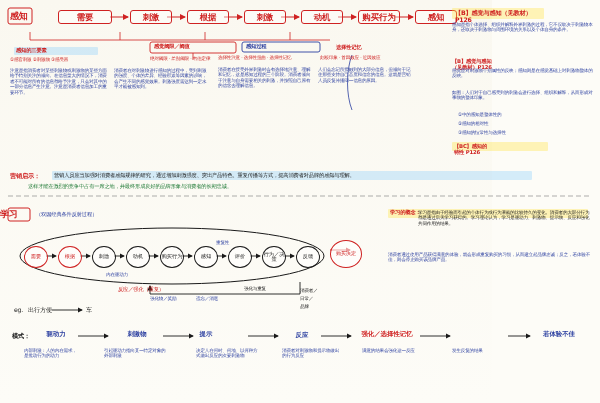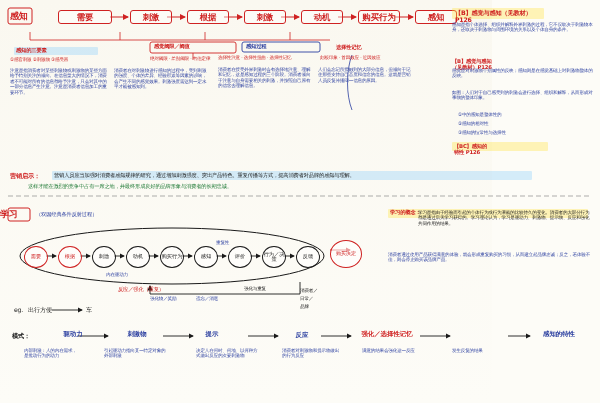--- a/index.html
+++ b/index.html
@@ -235,26 +235,26 @@
   <div class="hl y" style="left:388px; top:209px; width:200px; height:9px;"></div>
   <div class="t red bold xs" style="left:390px; top:209px;">学习的概念：</div>
   <div class="t black tiny" style="left:418px; top:210px; width:172px;">学习是指由于经验而引起的个体行为或行为潜能的比较持久的变化。消费者的大部分行为都是通过后天学习获得的。学习理论认为，学习是驱动力、刺激物、提示物、反应和强化共同作用的结果。</div>
   <div class="t blue tiny" style="left:388px; top:252px; width:204px;">消费者通过使用产品获得满意的体验，就会形成重复购买的习惯，从而建立起品牌忠诚；反之，若体验不佳，则会停止购买该品牌产品。</div>
 
   <div class="t black sm" style="left:14px; top:306px;">eg.</div>
   <div class="t black sm" style="left:28px; top:306px;">出行方便</div>
   <div class="t black sm" style="left:86px; top:306px;">车</div>
 
   <div class="t black sm bold" style="left:12px; top:332px;">模式：</div>
-  <div class="stepbox" style="left:55px; top:331px; width:36px;">驱动力</div>
+  <div class="stepbox" style="left:38px; top:331px; width:36px;">驱动力</div>
   <div class="stepbox" style="left:112px; top:331px; width:50px;">刺激物</div>
-  <div class="stepbox" style="left:189px; top:331px; width:46px;">提示</div>
+  <div class="stepbox" style="left:183px; top:331px; width:46px;">提示</div>
   <div class="stepbox" style="left:284px; top:332px; width:36px;">反应</div>
   <div class="stepbox r" style="left:354px; top:331px; width:66px;">强化／选择性记忆</div>
-  <div class="stepbox" style="left:534px; top:331px; width:50px;">感知的特性</div>
+  <div class="stepbox" style="left:534px; top:331px; width:50px;">若体验不佳</div>
 
   <div class="t blue tiny" style="left:24px; top:348px; width:56px;">内部刺激：人的内在需求，是推动行为的动力</div>
   <div class="t blue tiny" style="left:104px; top:348px; width:62px;">引起驱动力指向某一特定对象的外部刺激</div>
   <div class="t blue tiny" style="left:196px; top:348px; width:62px;">决定人在何时、何地、以何种方式做出反应的次要刺激物</div>
   <div class="t blue tiny" style="left:282px; top:348px; width:58px;">消费者对刺激物和提示物做出的行为反应</div>
   <div class="t blue tiny" style="left:362px; top:348px; width:60px;">满意的结果会强化这一反应</div>
   <div class="t blue tiny" style="left:452px; top:348px; width:60px;">发生反复的结果</div>
 
 </div>
 

